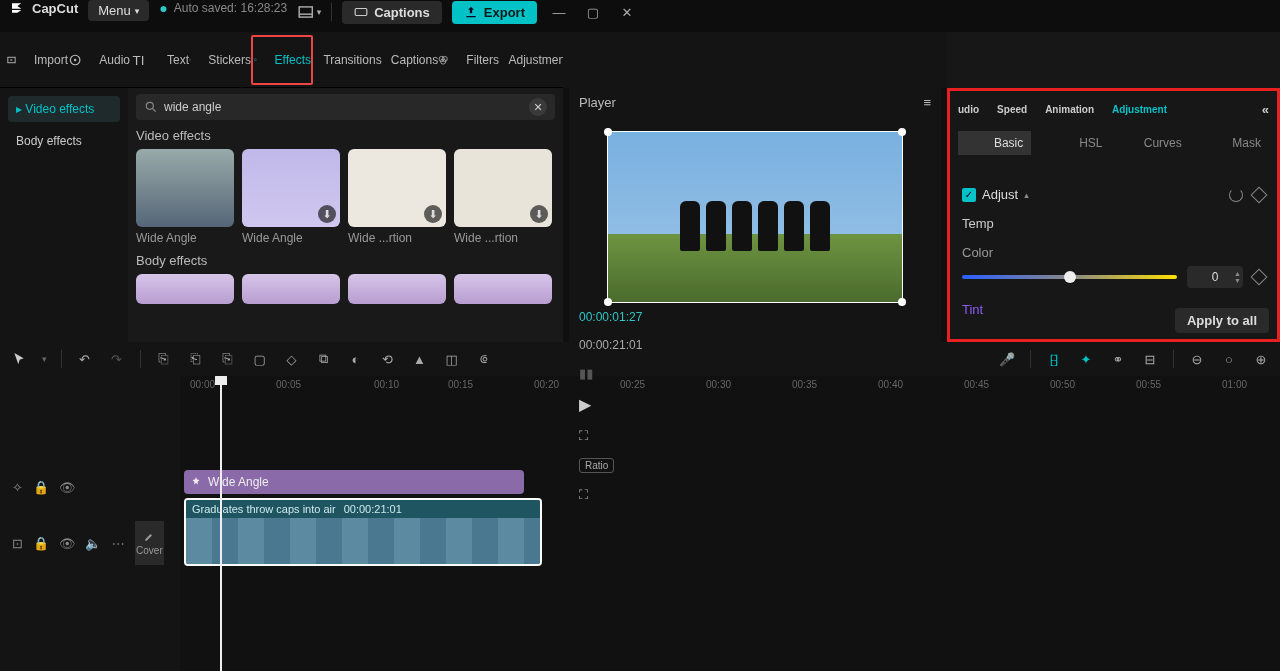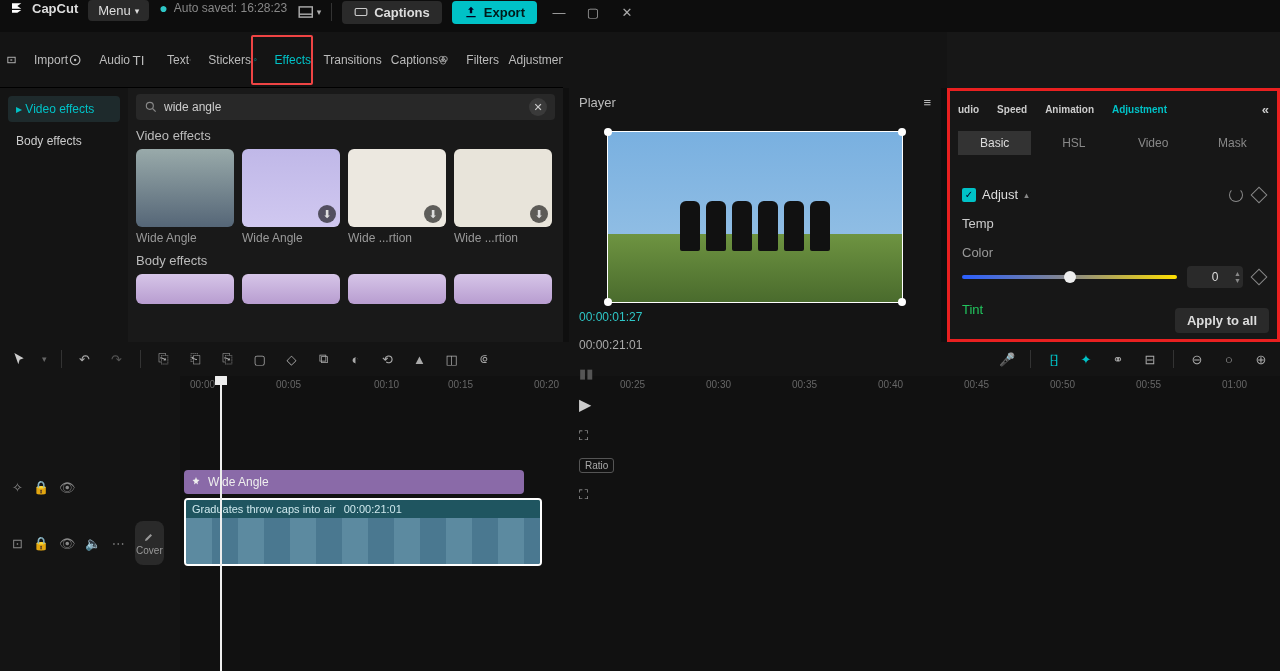--- a/index.html
+++ b/index.html
@@ -60,21 +60,21 @@
 .timecode-total { color: #aaa; font-size: 12px; }
 .play-spacer { flex: 1; display:flex; justify-content:center;}
 .ratio-chip { border: 1px solid #555; border-radius: 3px; padding: 1px 5px; font-size: 10px; color: #aaa; }
 
 
 .inspector { width: 333px; background: #171717; display: flex; flex-direction: column; border: 3px solid #e92020; margin-left: 6px; }
 .insp-tabs { height: 36px; display: flex; align-items: center; padding: 0 8px; gap: 18px; }
 .insp-tab { font-size: 10px; color: #ccc; cursor: pointer; font-weight: 600;}
 .insp-tab.active { color: #00c2c7; }
 .insp-subtabs { display: flex; gap: 6px; padding: 4px 8px; }
-.subtab { flex: 1; text-align: center; padding: 5px 0; border-radius: 0; font-size: 12px; color: #888; cursor: pointer; }
+.subtab { flex: 1; text-align: right; padding: 5px 8px; border-radius: 0; font-size: 12px; color: #888; cursor: pointer; }
 .subtab.active { background: #333; color: #ddd; }
 .insp-body { flex: 1; padding: 8px 12px; overflow: hidden; position: relative; }
 .muted-line { color: #555; font-size: 11px; white-space: nowrap; overflow: hidden; text-overflow: ellipsis; }
 .adjust-row { display: flex; align-items: center; justify-content: space-between; margin-top: 20px; }
 .adjust-left { display: flex; align-items: center; gap: 6px; }
 .chk { width: 14px; height: 14px; background: #00c2c7; border-radius: 2px; display: flex; align-items: center; justify-content: center; color: #002; font-size: 10px; }
 .insp-label { color: #999; font-size: 13px; margin-top: 14px; }
 .temp-row { display: flex; align-items: center; gap: 10px; margin-top: 6px; }
 .temp-grad { flex: 1; height: 4px; background: linear-gradient(to right, #2b5fff, #888, #ffe000); border-radius: 2px; position: relative; }
 .temp-knob { position: absolute; left: 50%; top: 50%; width: 12px; height: 12px; background: #eee; border-radius: 50%; transform: translate(-50%, -50%); }
@@ -91,21 +91,21 @@
 .tl-icon { width: 18px; height: 18px; color: #aaa; display:flex; align-items:center; justify-content:center;}
 .tl-icon.teal { color: #00c2c7; }
 
 
 .timeline { height: 295px; background: #111; display: flex; }
 .tl-left { width: 180px; background: #141414; display: flex; flex-direction: column; }
 .tl-ruler-spacer { height: 20px; }
 .tl-track-gap { height: 72px;}
 .tl-track-ctrl { height: 38px; display: flex; align-items: center; gap: 10px; padding: 0 12px; color: #888; }
 .tl-track-ctrl.main { height: 74px; padding-left: 12px; }
-.cover-box { width: 30px; height: 44px; background: #2a2a2a; border-radius: 8px; display:flex; flex-direction:column; align-items:center; justify-content:center; color:#999; font-size:10px; gap:2px; margin-left: auto; margin-right: 4px;}
+.cover-box { width: 30px; height: 44px; background: #2a2a2a; border-radius: 0; display:flex; flex-direction:column; align-items:center; justify-content:center; color:#999; font-size:10px; gap:2px; margin-left: auto; margin-right: 4px;}
 
 .tl-right { flex: 1; position: relative; overflow: hidden; }
 .ruler { height: 20px; position: relative; color: #666; font-size: 10px; }
 .ruler-mark { position: absolute; top: 3px; }
 .playhead { position: absolute; top: 0; bottom: 0; width: 2px; background: #eee; left: 40px; z-index: 10; }
 .playhead::before { content: ""; position: absolute; top: -1px; left: -5px; width: 12px; height: 10px; background: #eee; border-radius: 2px 2px 0 0; }
 .track-area { position: relative; }
 .fx-clip { position: absolute; left: 4px; top: 74px; width: 340px; height: 24px; background: #8a6aa8; border-radius: 4px; display: flex; align-items: center; padding: 0 6px; gap: 6px; color: #eee; font-size: 12px; }
 .video-clip { position: absolute; left: 4px; top: 102px; width: 358px; height: 68px; background: #2a6d7a; border: 2px solid #fff; border-radius: 4px; overflow: hidden; }
 .video-clip-head { height: 18px; background: #1f5560; display: flex; align-items: center; padding: 0 6px; gap: 8px; font-size: 11px; color: #cfe9ee; }
@@ -330,21 +330,21 @@
       <div class="insp-tab">udio</div>
       <div class="insp-tab">Speed</div>
       <div class="insp-tab">Animation</div>
       <div class="insp-tab active">Adjustment</div>
       <div style="flex:1"></div>
       <span style="font-weight:bold">«</span>
     </div>
     <div class="insp-subtabs">
       <div class="subtab active">Basic</div>
       <div class="subtab">HSL</div>
-      <div class="subtab">Video</div>
+      <div class="subtab">Curves</div>
       <div class="subtab">Mask</div>
     </div>
     <div class="insp-body">
       <div class="adjust-row">
         <div class="adjust-left">
           <div class="chk">✓</div>
           <span style="color:#ddd;font-weight:400">Adjust</span>
           <span class="chev" style="color:#888">▴</span>
         </div>
         <div style="display:flex;gap:10px;align-items:center">
@@ -360,21 +360,21 @@
           </div>
         <div class="num-box">
             <span>0</span>
             <div class="spin">
               <span>▲</span>
               <span>▼</span>
             </div>
           </div>
         <div class="diamond"></div>
       </div>
-      <div class="insp-label" style="color:#22c55e">Tint</div>
+      <div class="insp-label" style="color:#8b5cf6">Tint</div>
       <div class="apply-all">Apply to all</div>
     </div>
   </div>
 </div>
 
 <div class="tl-toolbar">
   <div class="tl-icon">
       <svg width="16" height="16" viewBox="0 0 24 24">
         <path d="M5 3l14 8-6 2-2 7z" fill="#ccc"></path>
       </svg>

